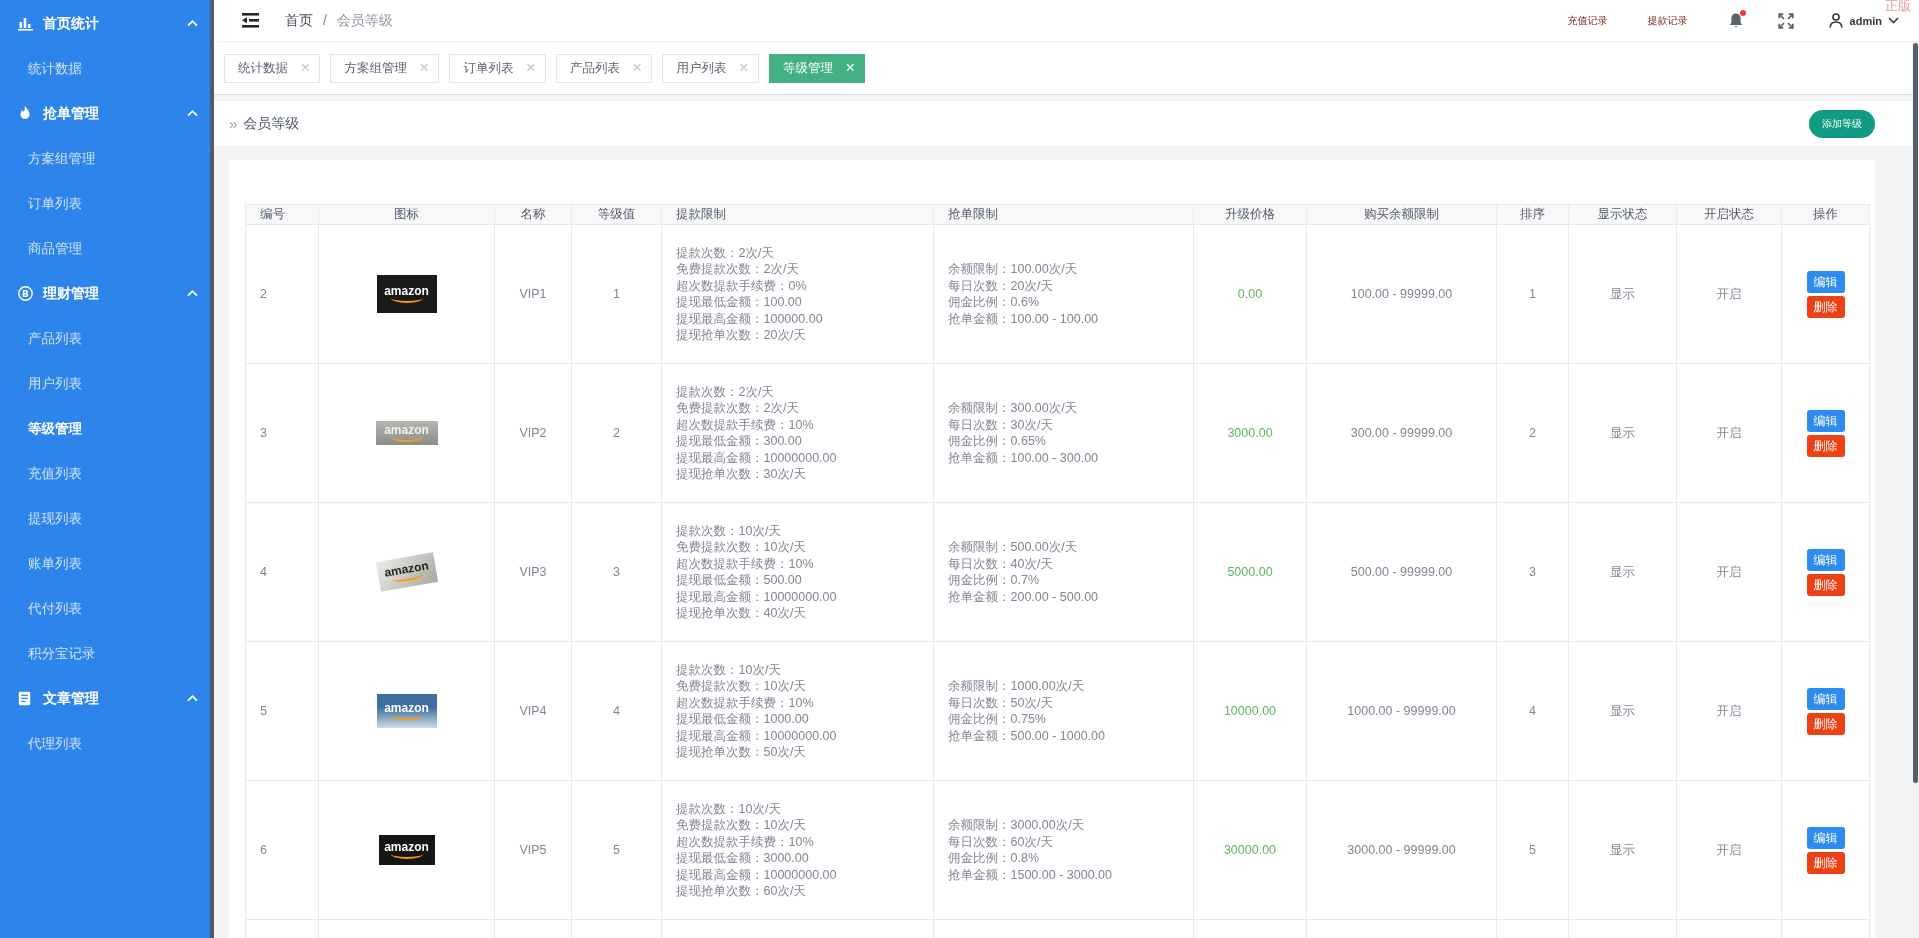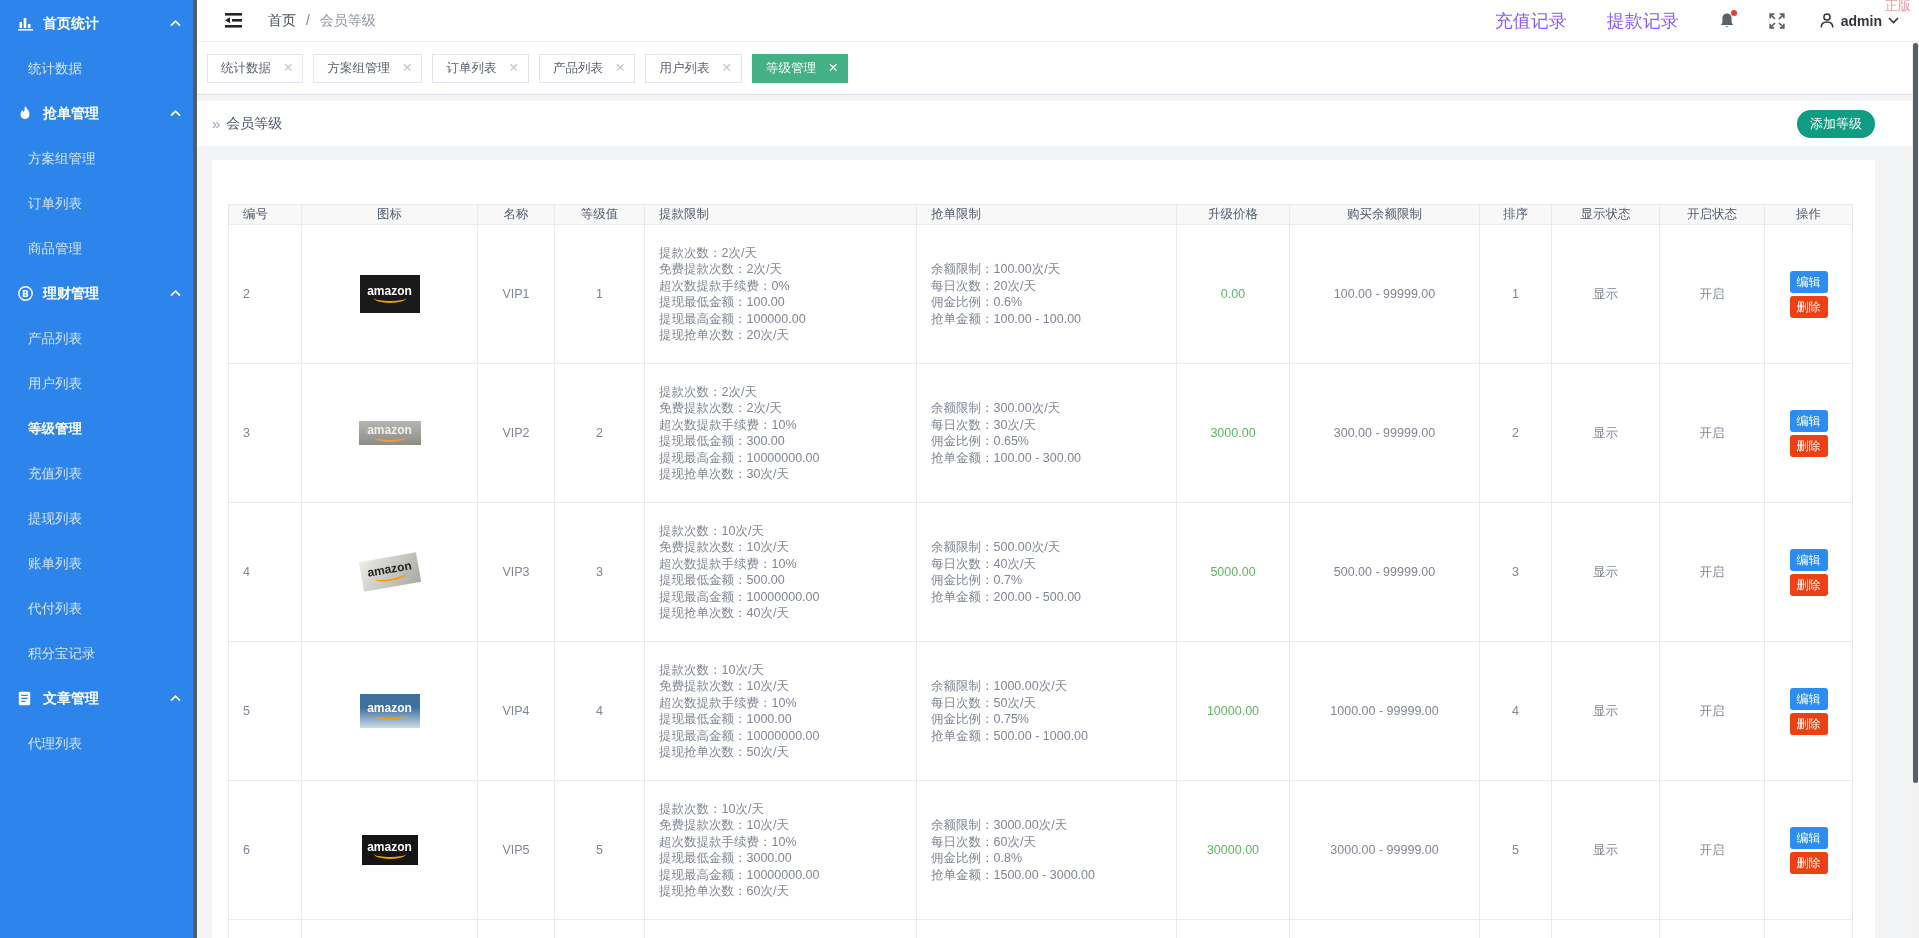--- a/index.html
+++ b/index.html
@@ -7,54 +7,54 @@
   body {
     font-family:"Liberation Sans","DejaVu Sans",sans-serif;
     display:flex; background:#f3f4f5; position:relative;
     color:#495060;
   }
   :root{
     --sidebar-blue:#2d84ea; --tab-green:#43b183; --teal:#0f9c82;
     --price-green:#5fb562; --edit-blue:#2d8cf0; --delete-red:#ed4014;
   }
   
-  .sidebar { width:197px; flex-shrink:0; background:var(--sidebar-blue); position:relative; overflow:hidden; }
+  .sidebar { width:214px; flex-shrink:0; background:var(--sidebar-blue); position:relative; overflow:hidden; }
   .sidebar-scrollbar { position:absolute; top:0; right:0; width:4px; height:100%; background:#535d66; }
   .nav { padding-top:1px; }
   .nav-section { height:45px; display:flex; align-items:center; padding:0 16px 0 18px; color:#fff; font-size:14px; font-weight:bold; cursor:pointer; }
   .nav-section .icon { width:17px; height:16px; margin-right:8px; display:inline-flex; align-items:center; }
   .nav-section .chev { margin-left:auto; display:inline-flex; }
   .nav-item { height:45px; display:flex; align-items:center; padding-left:28px; color:#d4e4fa; font-size:13.5px; cursor:pointer; }
   .nav-item.active { color:#fff; font-weight:bold; }
   
   .main { flex:1; min-width:0; display:flex; flex-direction:column; }
   .topbar { height:42px; background:#fff; display:flex; align-items:center; padding:0 20px 0 28px; border-bottom:1px solid #edeff2; box-shadow:0 1px 2px rgba(0,0,0,.05); flex-shrink:0; }
   .hamburger { display:inline-flex; cursor:pointer; }
   .breadcrumb { margin-left:26px; font-size:14px; }
   .breadcrumb .home { color:#495060; font-weight:normal; cursor:pointer; }
   .breadcrumb .sep { color:#80848f; margin:0 6px; }
   .breadcrumb .cur { color:#9098a3; }
   .topbar-right { margin-left:auto; display:flex; align-items:center; }
-  .top-link { font-size:18px; color:#8b5cf6; cursor:pointer; margin-right:40px; }
+  .top-link { font-size:10px; color:#7f1d1d; cursor:pointer; margin-right:40px; }
   .icon-btn { display:inline-flex; position:relative; cursor:pointer; margin-right:34px; }
   .bell-dot { position:absolute; top:-2px; right:-2px; width:6px; height:6px; border-radius:50%; background:#f0383b; }
   .user-box { display:flex; align-items:center; gap:6px; cursor:pointer; }
-  .user-name { font-size:14px; font-weight:bold; color:#33373d; }
+  .user-name { font-size:11px; font-weight:bold; color:#33373d; }
   
   .tabbar { background:#fff; height:53px; padding:12px 0 0 10px; border-bottom:1px solid #d8dce5; display:flex; gap:10px; flex-shrink:0; }
   .tab { height:29px; padding:0 9px 0 13px; border:1px solid #e2e6ec; background:#fff; color:#5a6170; font-size:12.5px; display:flex; align-items:center; gap:12px; cursor:pointer; }
   .tab .x { color:#c3c6cc; font-size:12.5px; line-height:1; }
   .tab.active { background:var(--tab-green); border-color:var(--tab-green); color:#fff; }
   .tab.active .x { color:#fff; }
   
   .content { flex:1; display:flex; flex-direction:column; overflow:hidden; background:#f3f4f5; }
   .title-row { background:#fff; height:45px; margin-top:6px; display:flex; align-items:center; padding:0 44px 0 15px; flex-shrink:0; }
   .title-marker { color:#97a2b3; font-size:15px; margin-right:8px; letter-spacing:-2px; }
   .page-title { font-size:14px; color:#515a6e; font-weight:normal; }
-  .add-btn { margin-left:auto; background:var(--teal); color:#fff; border:none; border-radius:14px; height:28px; padding:0 13px; font-size:13px; cursor:pointer; font-family:inherit; }
+  .add-btn { margin-left:auto; background:var(--teal); color:#fff; border:none; border-radius:14px; height:28px; padding:0 13px; font-size:10px; cursor:pointer; font-family:inherit; }
   .card { background:#fff; margin:14px 44px 0 15px; flex:1; padding:44px 23px 0 16px; overflow:hidden; }
   table { width:100%; border-collapse:collapse; table-layout:fixed; }
   th,td { border:1px solid #e8eaec; font-size:12.5px; font-weight:normal; color:#808695; }
   th { background:#f8f8f9; height:20px; color:#515a6e; }
   tr.data-row { height:139px; }
   tr.partial-row td { height:40px; border-bottom:none; }
   .al { text-align:left; padding-left:14px; }
   .ac { text-align:center; }
   .cell-lines { line-height:16.5px; padding:10px 4px 10px 14px; }
   .price { color:var(--price-green); }

